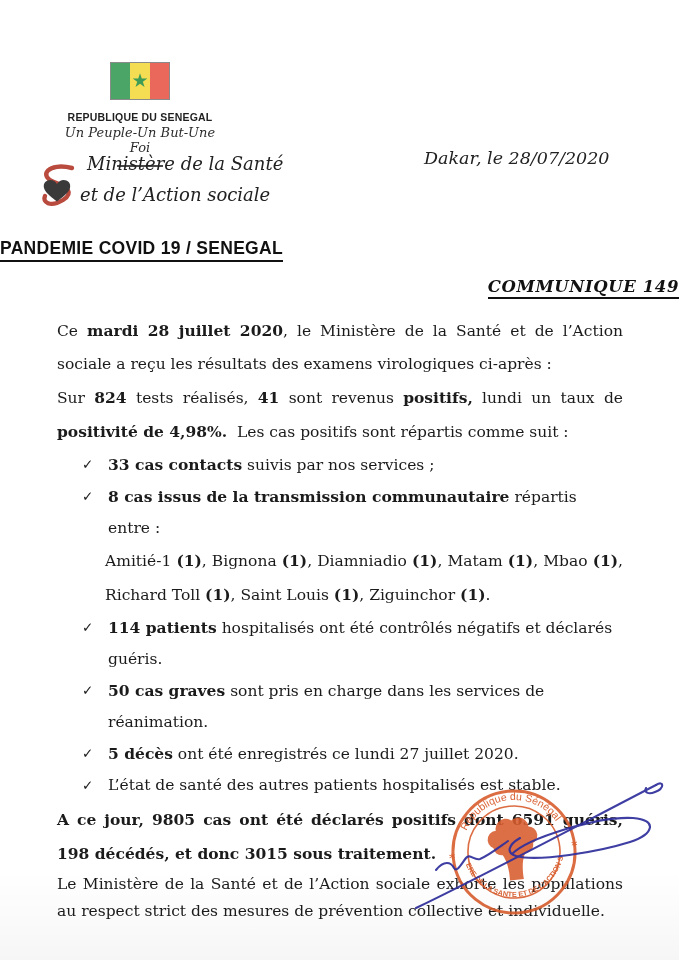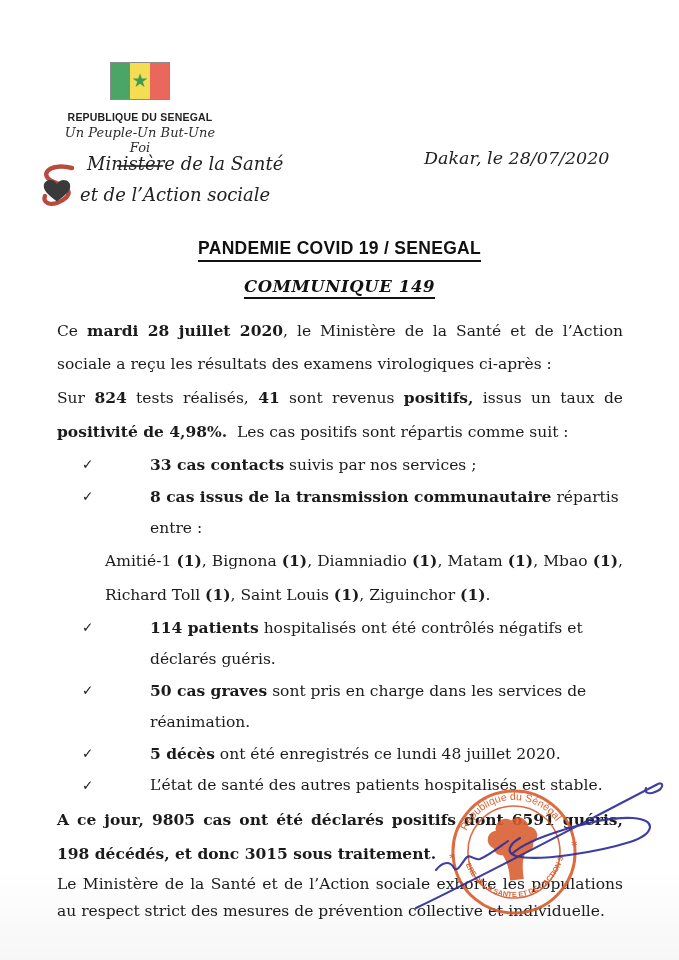--- a/index.html
+++ b/index.html
@@ -22,35 +22,35 @@
 
   
   .ministry{position:absolute;left:36px;top:148px;display:flex;gap:7px;align-items:flex-end;}
   .ministry-logo{width:44px;height:48px;flex:0 0 44px;}
   .ministry-text{font-style:italic;font-size:18px;line-height:31px;color:#222;}
   .ministry-text .l2{margin-left:-7px;}
 
   .dateline{position:absolute;left:424px;top:148px;font-style:italic;font-size:17.5px;color:#222;text-align:right;}
 
   
-  .title-main{position:absolute;top:238px;left:0;width:100%;text-align:center;}
+  .title-main{position:absolute;top:238px;left:0;width:100%;}
   .title-main span{font-family:"Liberation Sans",sans-serif;font-weight:bold;font-size:17.5px;
                    letter-spacing:.3px;border-bottom:2.5px solid #111;padding-bottom:2px;color:#111;}
-  .title-sub{position:absolute;top:277px;left:0;width:100%;text-align:center;}
+  .title-sub{position:absolute;top:277px;left:0;width:100%;text-align:right;}
   .title-sub span{font-weight:bold;font-style:italic;font-size:16.5px;letter-spacing:.6px;
                   border-bottom:2px solid #111;padding-bottom:1px;color:#111;}
 
   
   .content{position:absolute;left:57px;top:314px;width:566px;font-size:15.5px;}
   .content p{margin:0;text-align:justify;line-height:33px;}
   .b{font-weight:bold;}
   .li{display:flex;line-height:31px;align-items:flex-start;}
   .li .check{flex:0 0 26px;width:26px;font-family:"DejaVu Sans",sans-serif;font-size:13.5px;
              color:#222;padding-left:25px;box-sizing:content-box;}
-  .li .li-text{flex:1;margin-left:42px;}
+  .li .li-text{flex:1;}
   .cities{padding-left:48px;}
   .p-exhort{line-height:27px !important;}
   .p-total{margin-top:2px !important;}
 
   
   .stamp{position:absolute;left:438px;top:776px;width:152px;height:152px;}
   .signature{position:absolute;left:408px;top:768px;width:268px;height:150px;}
 
   .scan-shade{position:absolute;left:0;bottom:0;width:100%;height:90px;
               background:linear-gradient(to bottom,rgba(0,0,0,0),rgba(0,0,0,.035));}
@@ -88,21 +88,21 @@
 
   <div class="title-main">
     <span>PANDEMIE COVID 19 / SENEGAL</span>
   </div>
   <div class="title-sub">
     <span>COMMUNIQUE 149</span>
   </div>
 
   <div class="content">
     <p><span>Ce </span><span class="b">mardi 28 juillet 2020</span><span>, le Ministère de la Santé et de l’Action sociale a reçu les résultats des examens virologiques ci-après :</span></p>
-    <p><span>Sur </span><span class="b">824</span><span> tests réalisés, </span><span class="b">41</span><span> sont revenus </span><span class="b">positifs,</span><span> issus un taux de </span><span class="b">positivité de 4,98%.</span><span>&nbsp; Les cas positifs sont répartis comme suit :</span></p>
+    <p><span>Sur </span><span class="b">824</span><span> tests réalisés, </span><span class="b">41</span><span> sont revenus </span><span class="b">positifs,</span><span> lundi un taux de </span><span class="b">positivité de 4,98%.</span><span>&nbsp; Les cas positifs sont répartis comme suit :</span></p>
 
     <div class="li">
       <span class="check">✓</span>
       <span class="li-text"><span class="b">33 cas contacts</span><span> suivis par nos services ;</span></span>
     </div>
     <div class="li">
       <span class="check">✓</span>
       <span class="li-text"><span class="b">8 cas issus de la transmission communautaire</span><span> répartis entre :</span></span>
     </div>
 
@@ -111,21 +111,21 @@
     <div class="li">
       <span class="check">✓</span>
       <span class="li-text"><span class="b">114 patients</span><span> hospitalisés ont été contrôlés négatifs et déclarés guéris.</span></span>
     </div>
     <div class="li">
       <span class="check">✓</span>
       <span class="li-text"><span class="b">50 cas graves</span><span> sont pris en charge dans les services de réanimation.</span></span>
     </div>
     <div class="li">
       <span class="check">✓</span>
-      <span class="li-text"><span class="b">5 décès</span><span> ont été enregistrés ce lundi 48 juillet 2020.</span></span>
+      <span class="li-text"><span class="b">5 décès</span><span> ont été enregistrés ce lundi 27 juillet 2020.</span></span>
     </div>
     <div class="li">
       <span class="check">✓</span>
       <span class="li-text"><span>L’état de santé des autres patients hospitalisés est stable.</span></span>
     </div>
 
     <p class="p-total"><span class="b">A ce jour, 9805 cas ont été déclarés positifs dont 6591 guéris, 198 décédés, et donc 3015 sous traitement.</span></p>
     <p class="p-exhort"><span>Le Ministère de la Santé et de l’Action sociale exhorte les populations au respect strict des mesures de prévention collective et individuelle.</span></p>
   </div>
 

